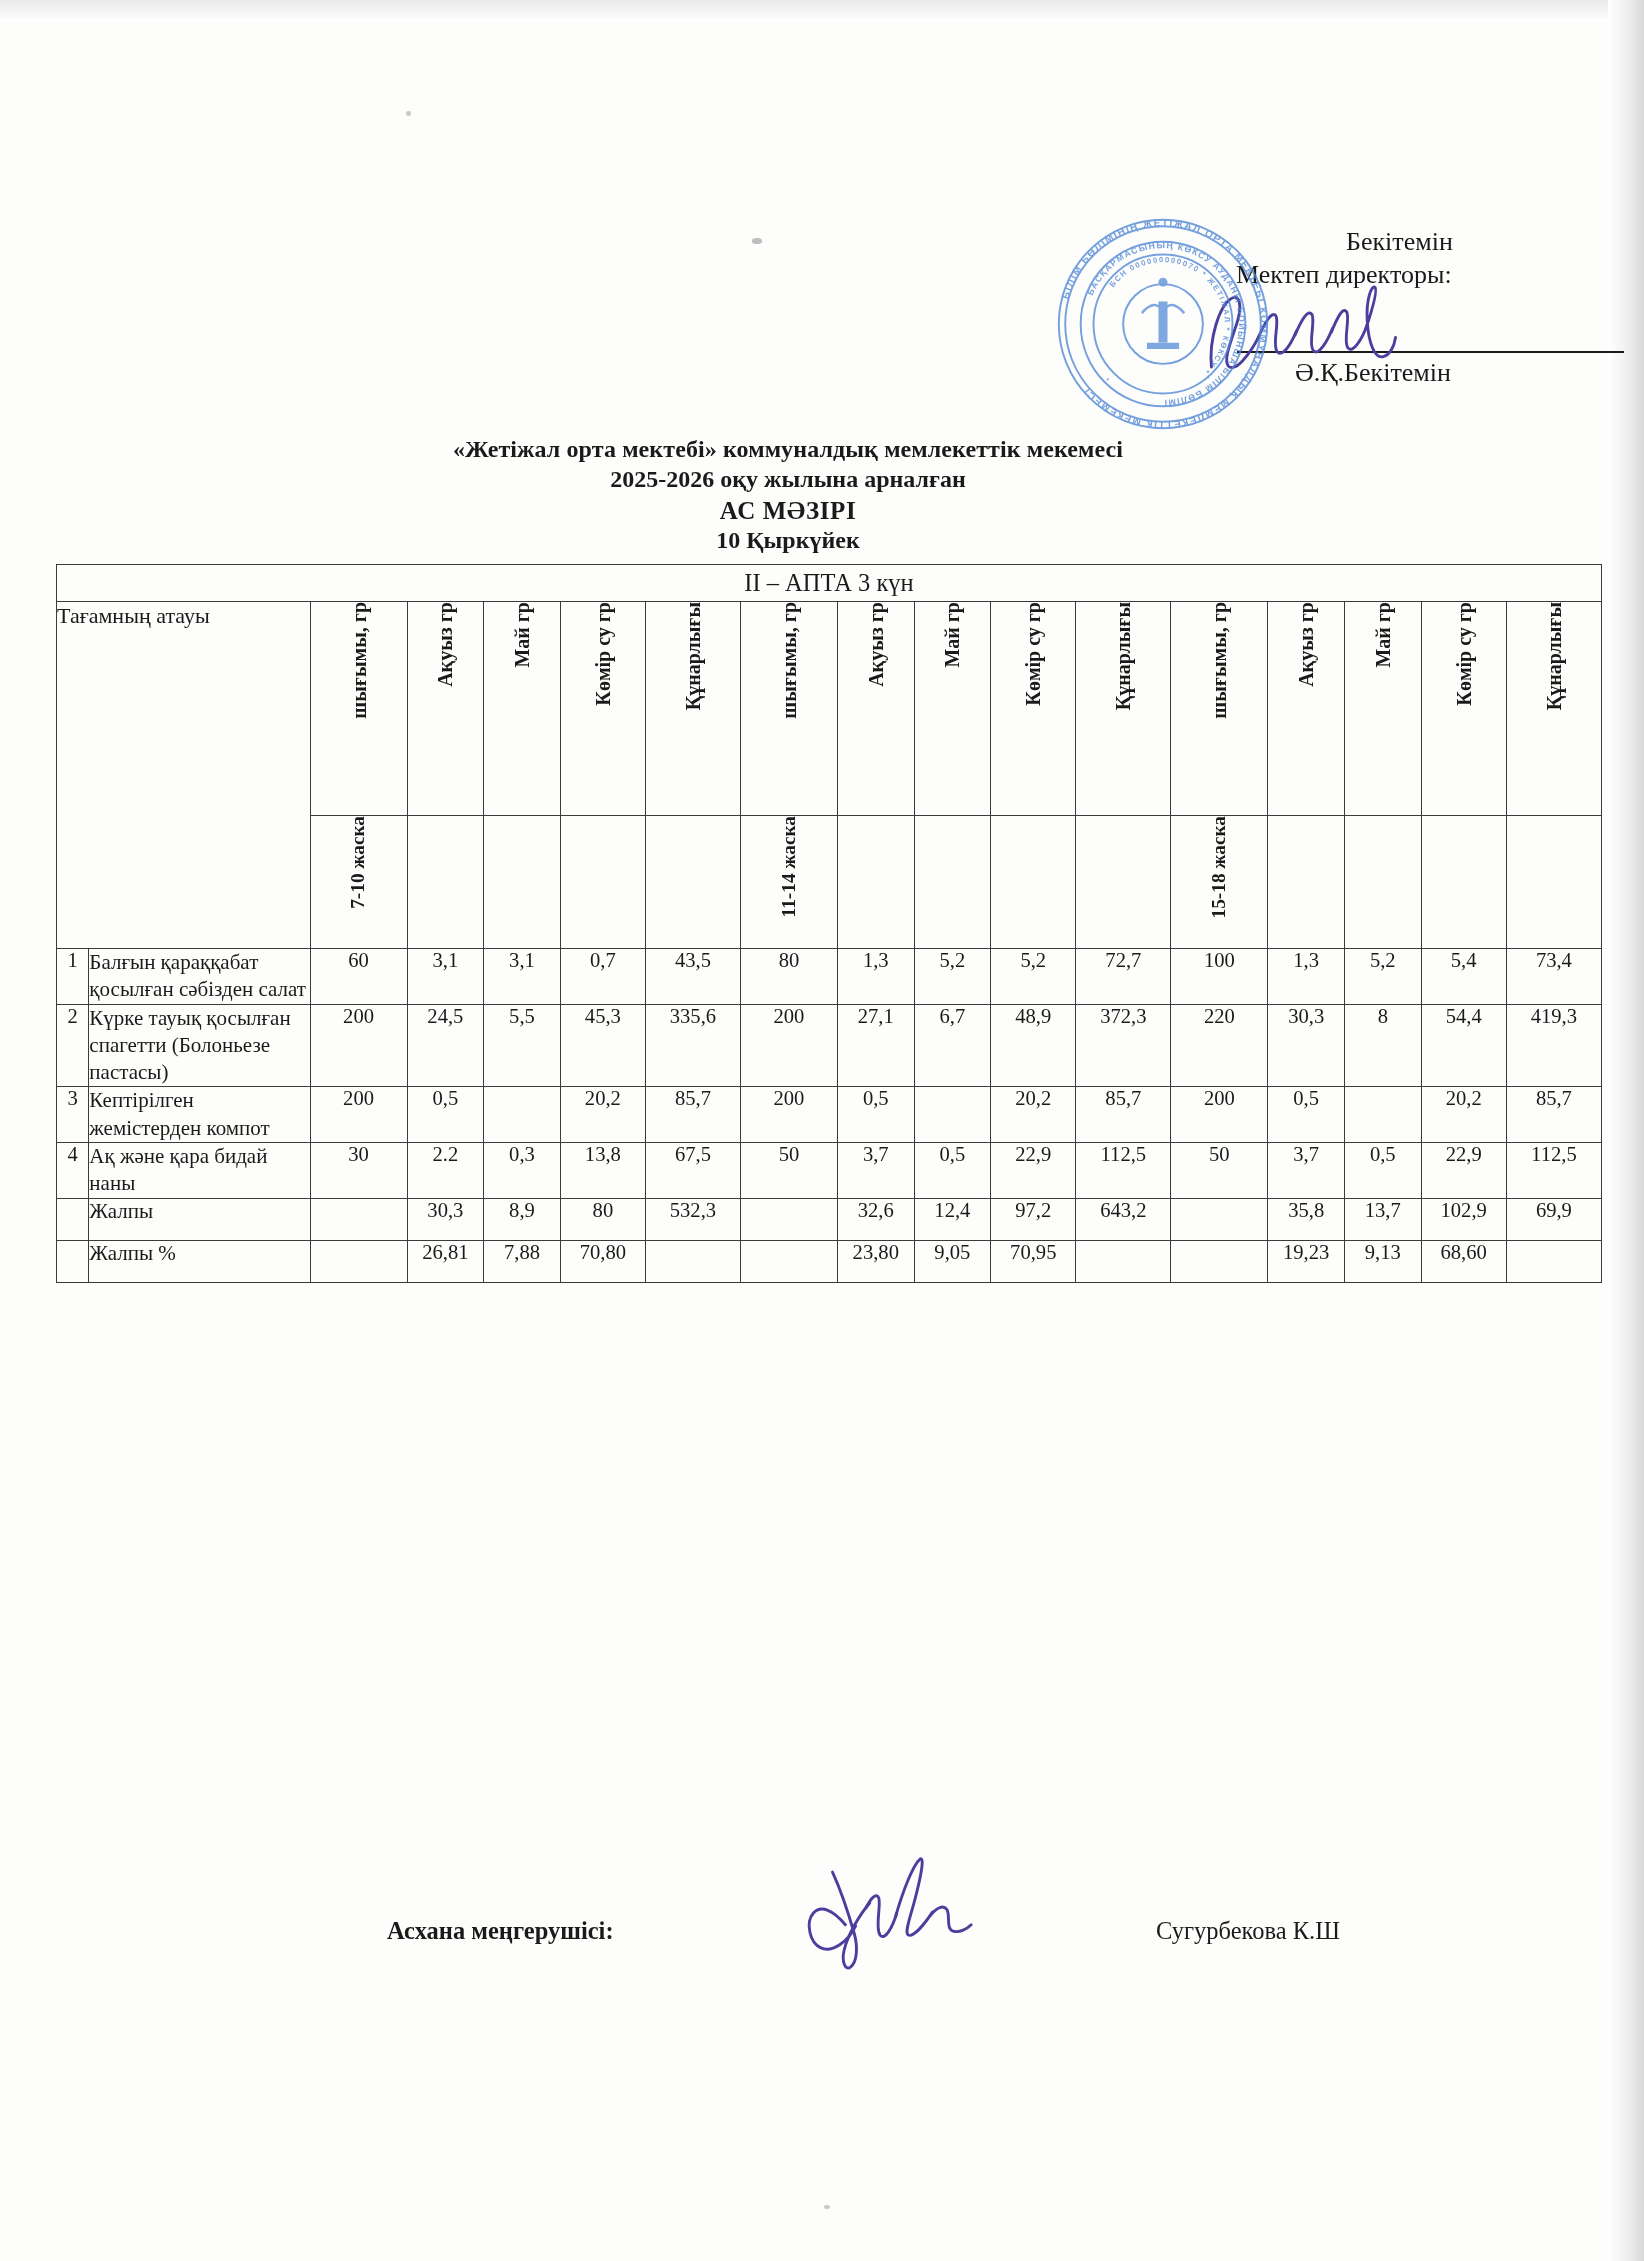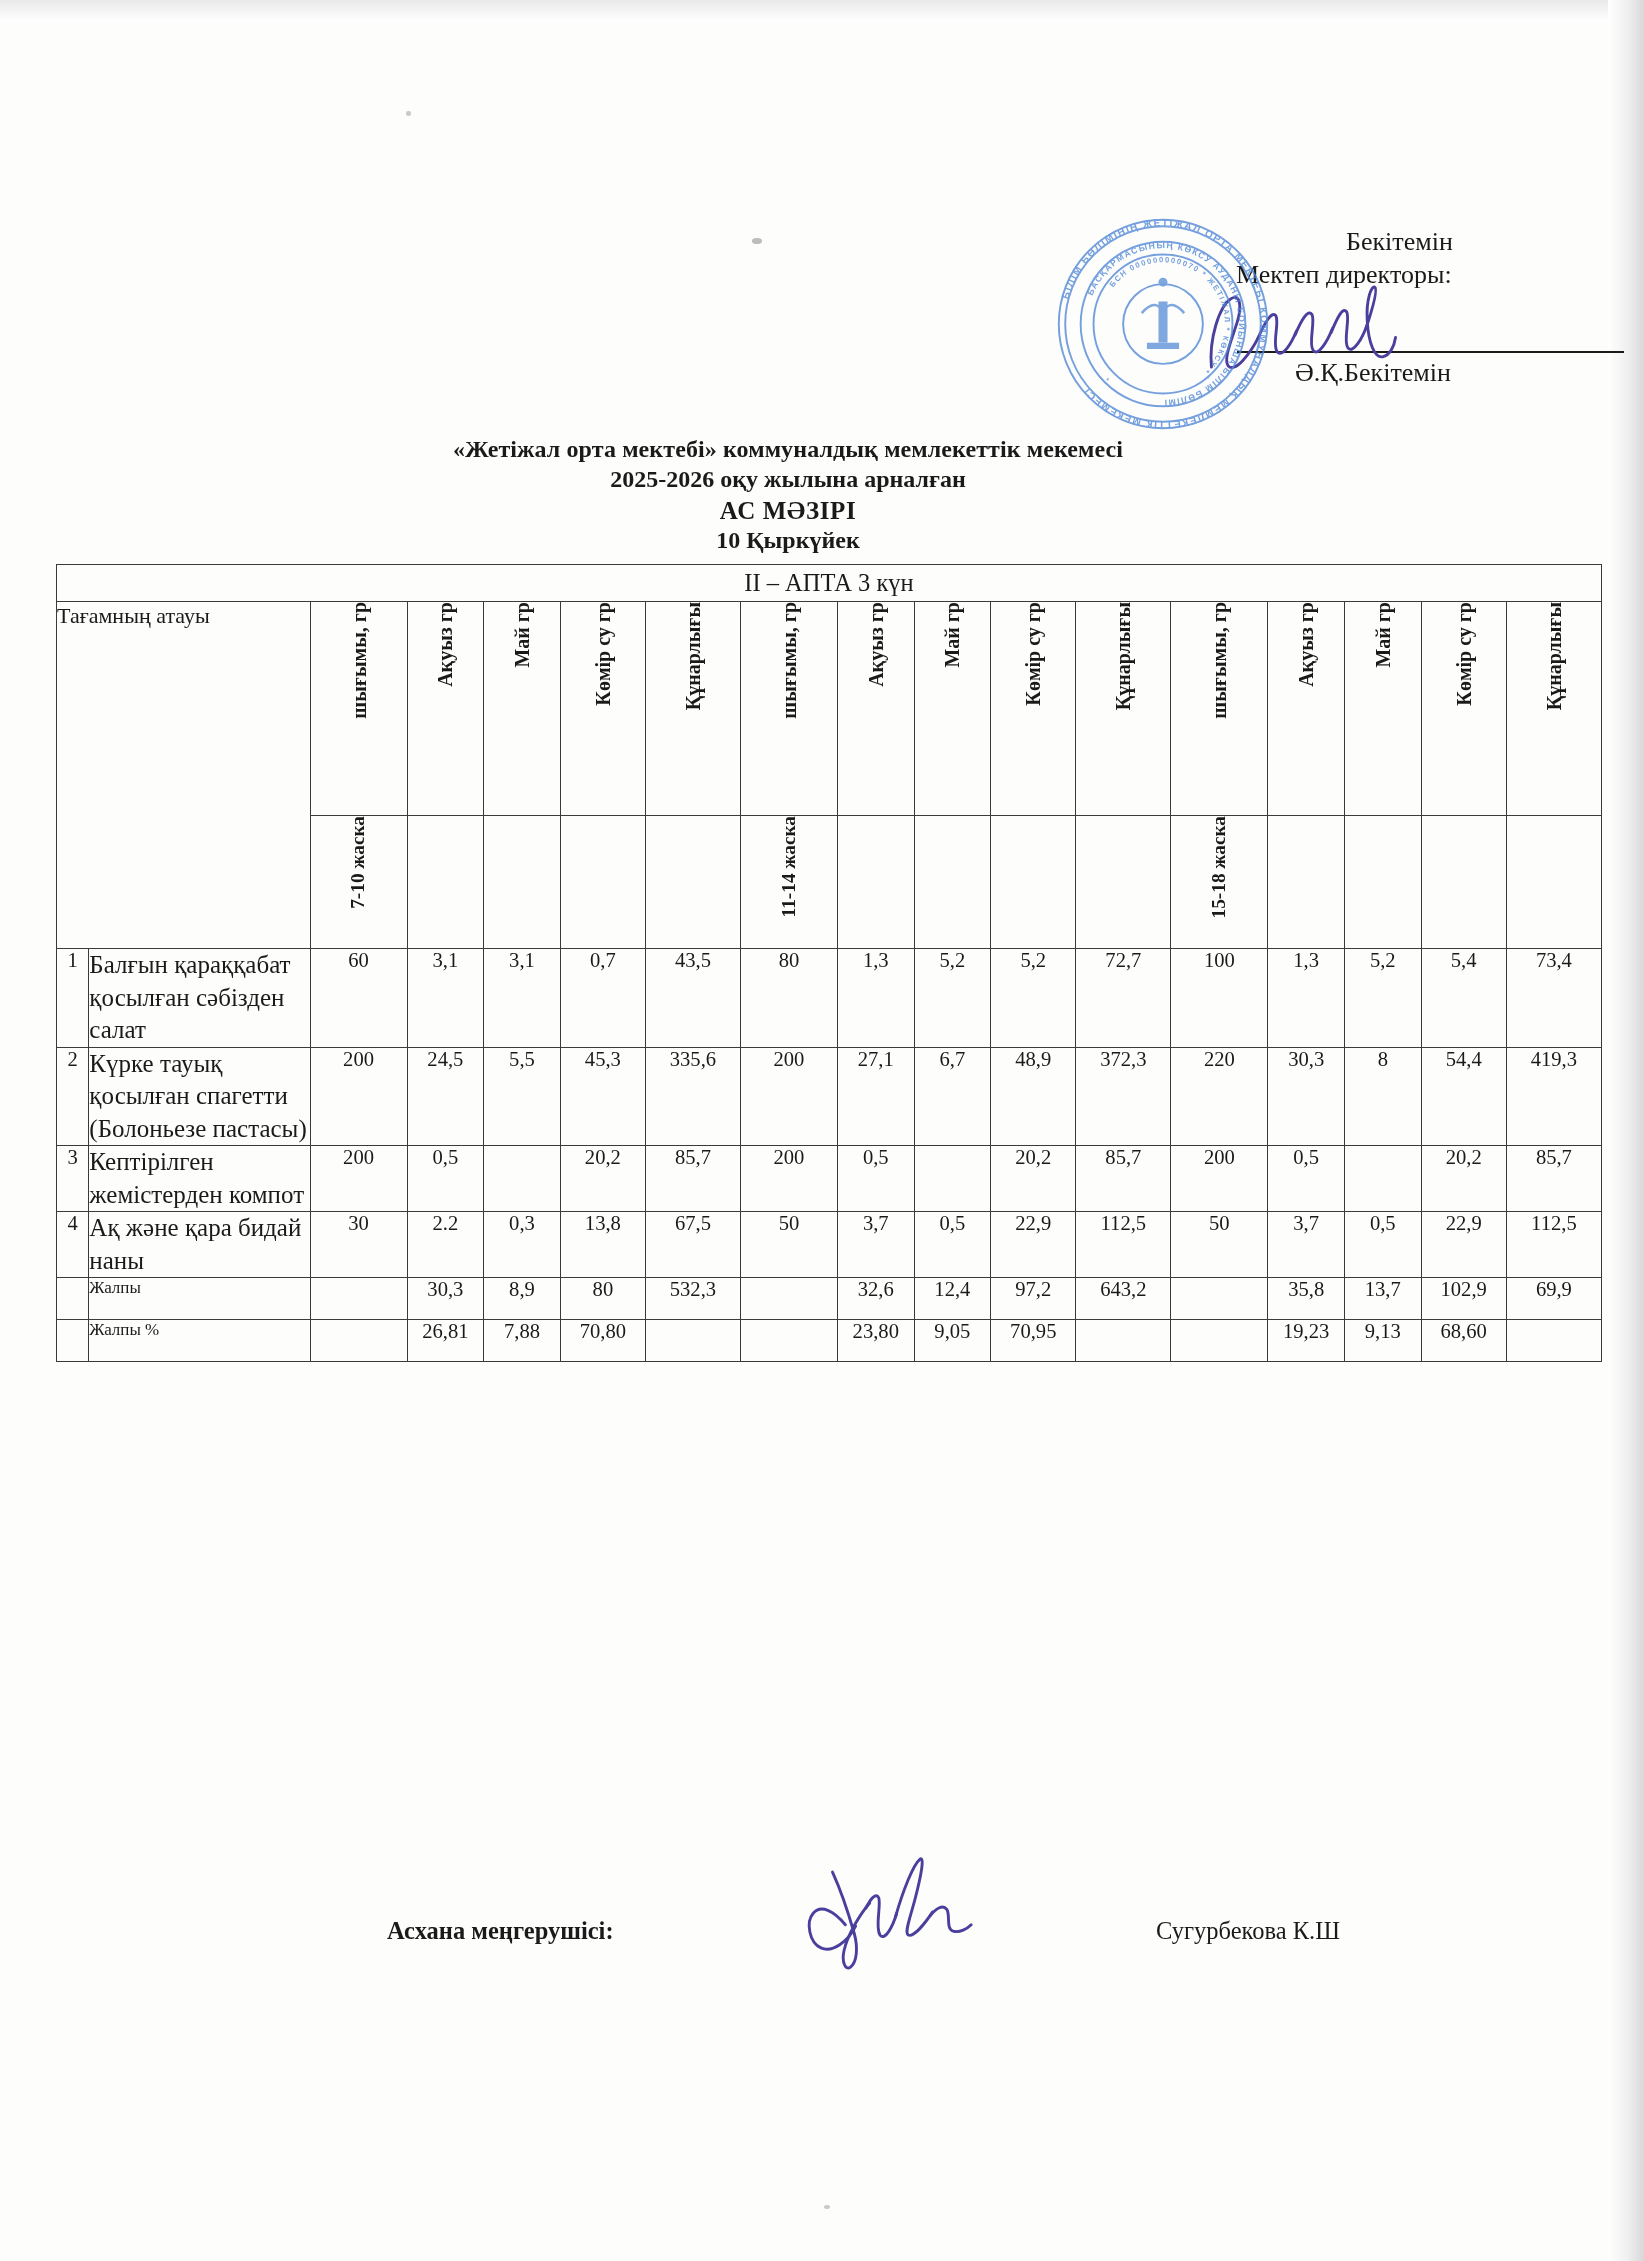--- a/index.html
+++ b/index.html
@@ -163,28 +163,28 @@
     font-size: 20.6px;
     padding-top: 7.7px;
     padding-bottom: 6.4px;
   }
   .idx {
     text-align: center;
     font-size: 20.6px;
     padding-top: 7.7px;
   }
   .dish {
-    font-size: 25px;
+    font-size: 21px;
     padding: 7.7px 3.9px 9px 9px;
     line-height: 1.30;
     text-align: left;
   }
   .total-label {
     font-weight: bold;
-    font-size: 17px;
+    font-size: 21px;
     padding: 9px 3.9px 9px 27px;
     text-align: left;
   }
   .row-total td { height: 41px; }
 
   
   .footer-label {
     position: absolute;
     left: 387px;
     top: 1917px;

